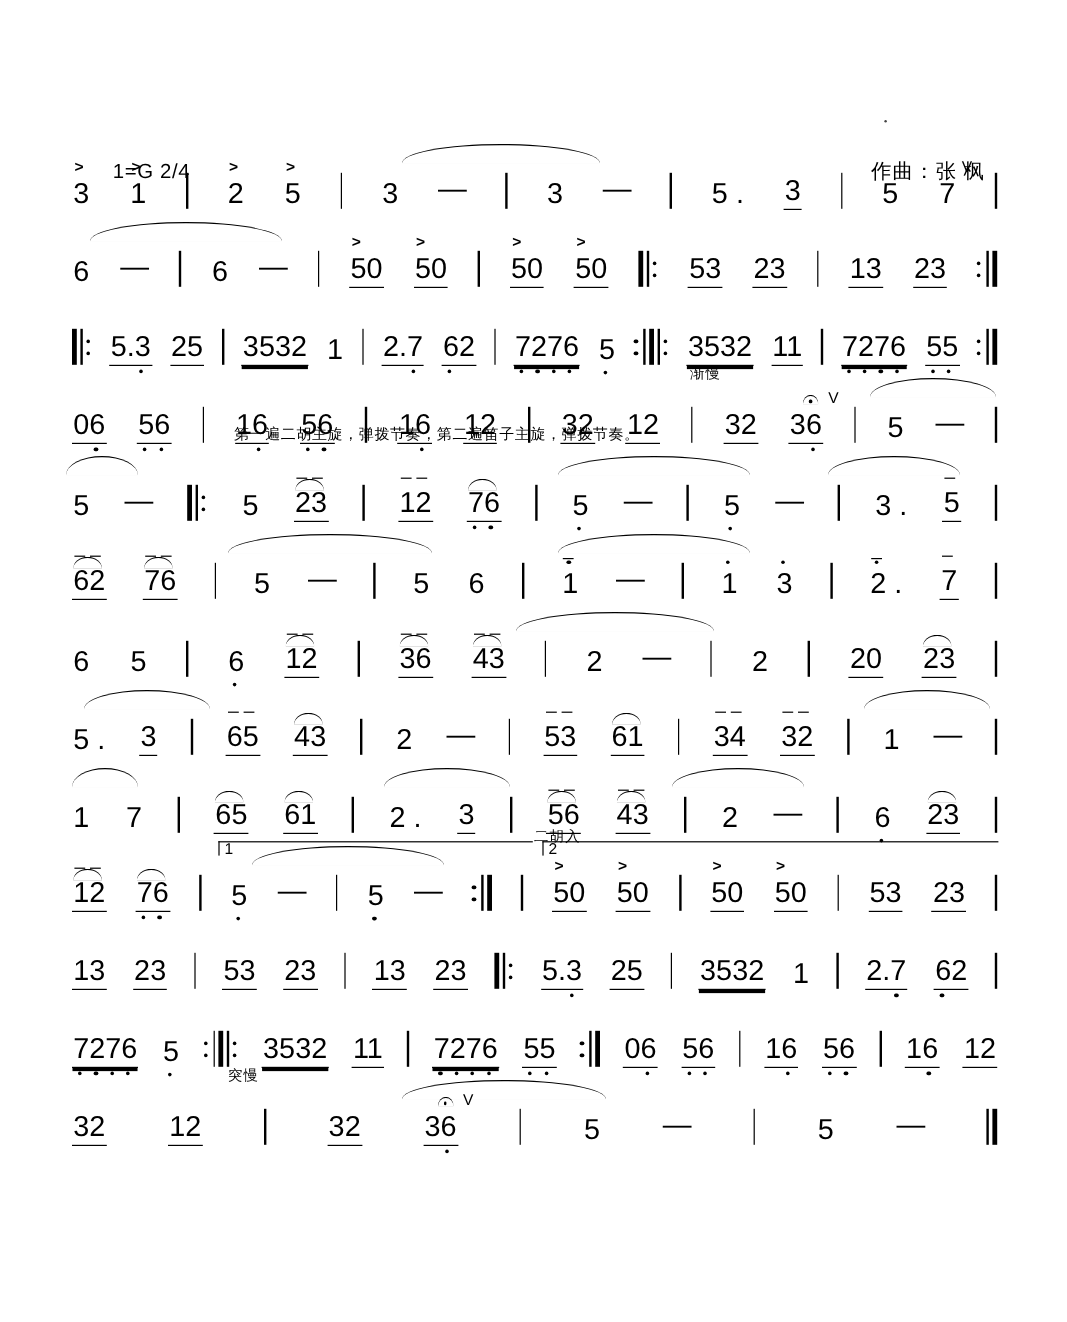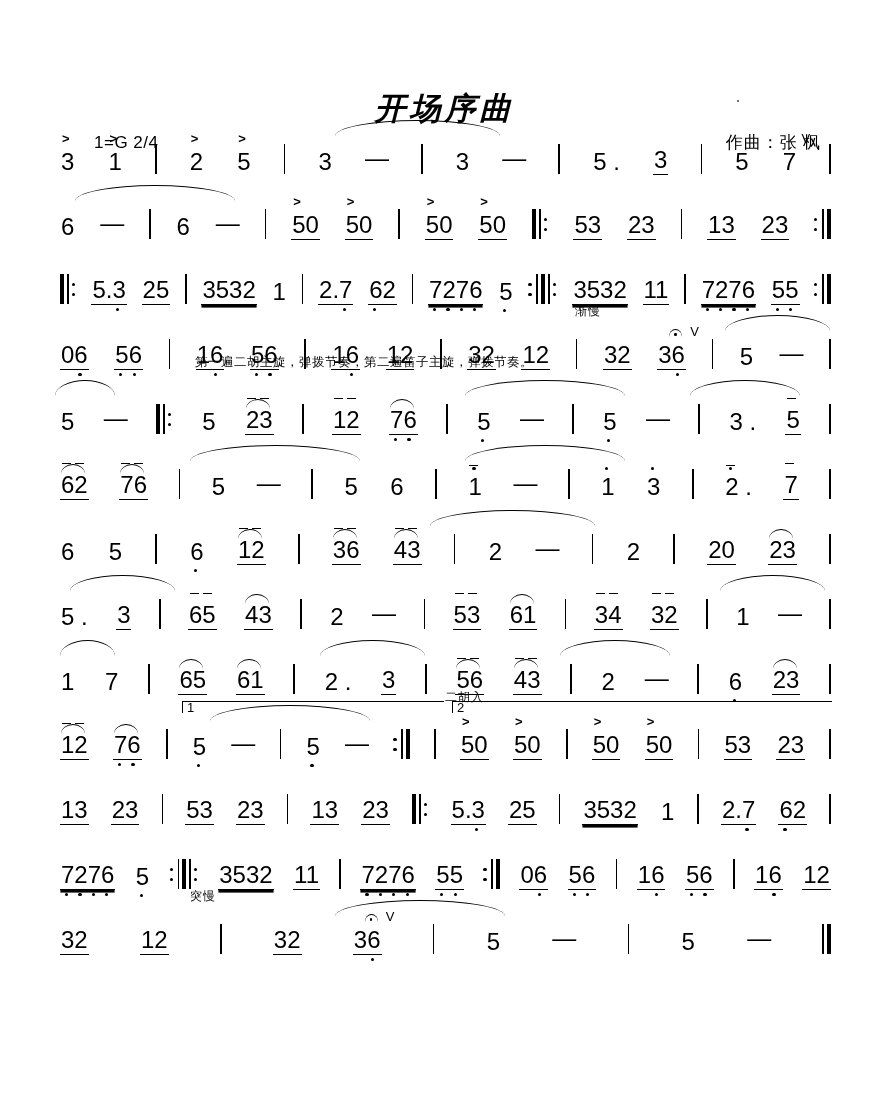--- a/index.html
+++ b/index.html
@@ -236,21 +236,20 @@
     left: 4px; top: -15px;
     font-size: 13px;
     font-family: "Liberation Sans", sans-serif;
   }
 </style>
 </head>
 <body>
 
 <div class="sheet-header">
   <div class="stray-dot"></div>
-  <div class="title">开场序曲</div>
   <div class="keysig">1=G  2/4</div>
   <div class="composer">作曲：张 枫</div>
 </div>
 
 <div class="score" id="score">
     <div class="row">
       <div class="row-inner">
         <span class="n">3<span class="acc" style="left: 2px;">&gt;</span></span>
         <span class="n">1<span class="acc" style="left: 2px;">&gt;</span></span>
         <span class="bar"></span>

